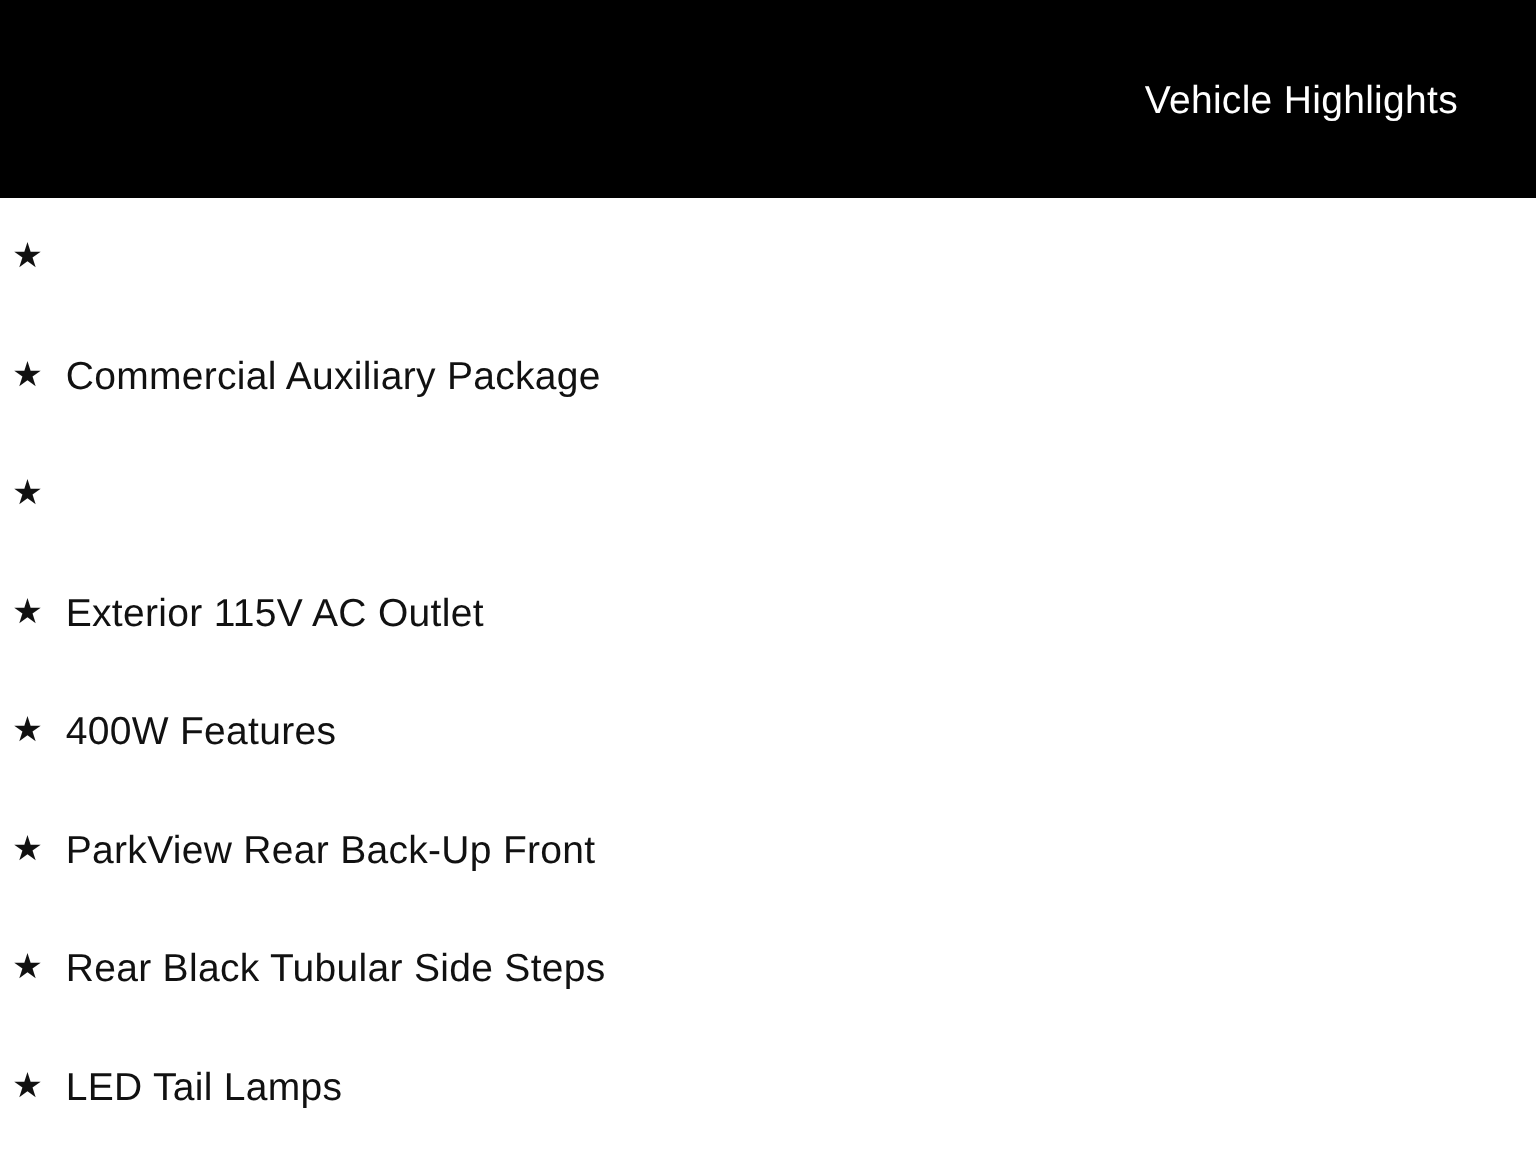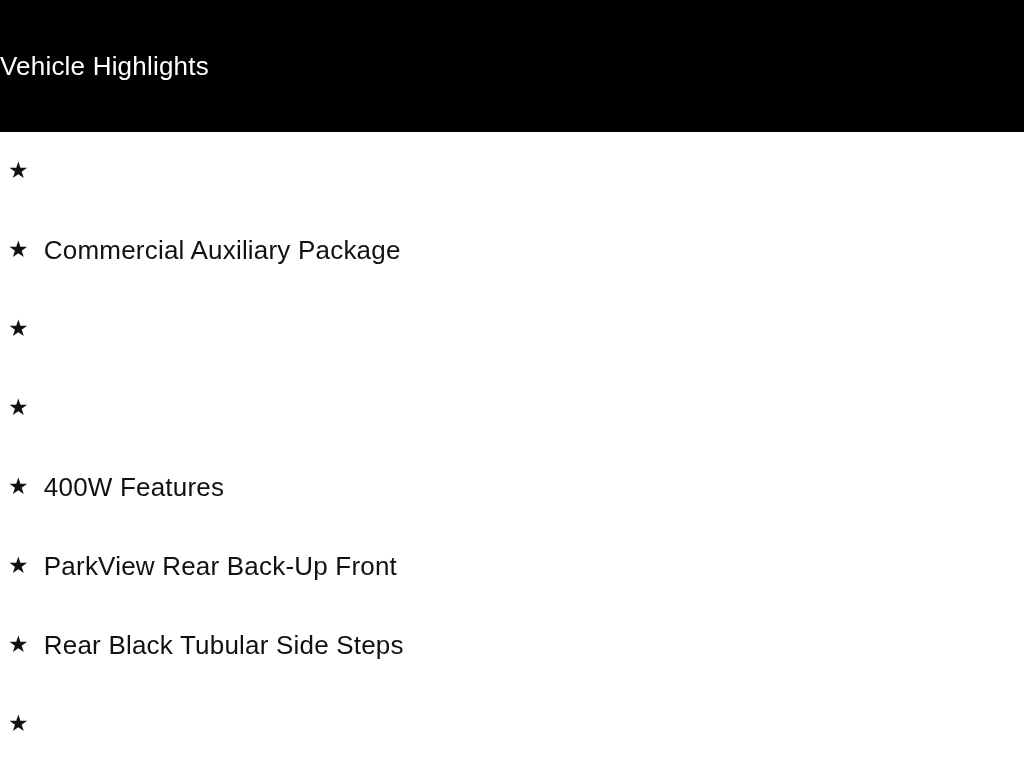--- a/index.html
+++ b/index.html
@@ -16,20 +16,21 @@
     width: 1024px;
     height: 768px;
     background: #ffffff;
   }
   .header {
     width: 100%;
     height: 132px;
     background: #000000;
     display: flex;
     align-items: center;
+    justify-content: flex-end;
     padding-right: 52px;
   }
   .header-title {
     color: #ffffff;
     font-size: 26px;
     letter-spacing: 0.2px;
     font-weight: 400;
   }
   .highlights-list {
     list-style: none;
@@ -71,31 +72,33 @@
     </li>
       <li class="highlight-item">
       <span class="star-icon">★</span>
       <span class="item-label">Commercial Auxiliary Package</span>
     </li>
       <li class="highlight-item">
       <span class="star-icon">★</span>
     </li>
       <li class="highlight-item">
       <span class="star-icon">★</span>
+      <span class="item-label">Exterior 115V AC Outlet</span>
     </li>
       <li class="highlight-item">
       <span class="star-icon">★</span>
       <span class="item-label">400W Features</span>
     </li>
       <li class="highlight-item">
       <span class="star-icon">★</span>
       <span class="item-label">ParkView Rear Back-Up Front</span>
     </li>
       <li class="highlight-item">
       <span class="star-icon">★</span>
       <span class="item-label">Rear Black Tubular Side Steps</span>
     </li>
       <li class="highlight-item">
       <span class="star-icon">★</span>
+      <span class="item-label">LED Tail Lamps</span>
     </li>
     </ul>
 
 </div>
 
 </body></html>

